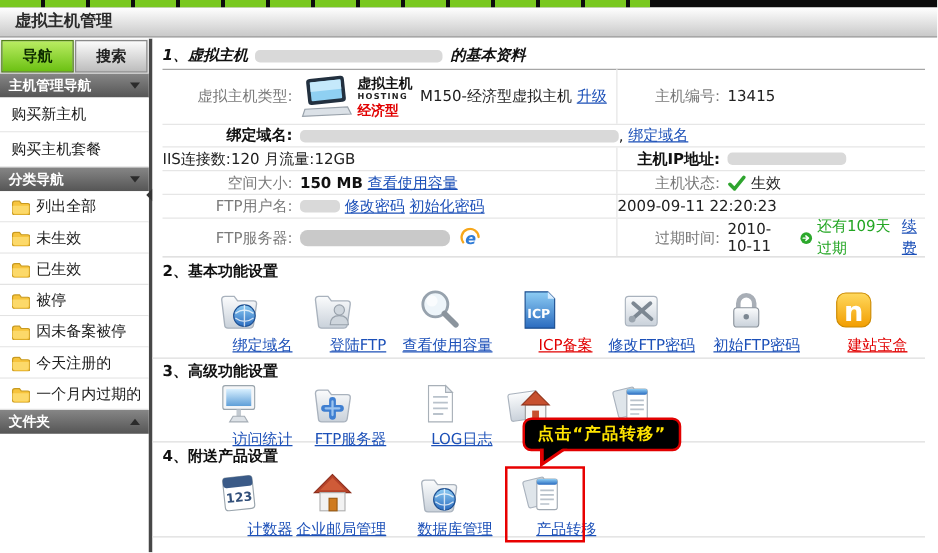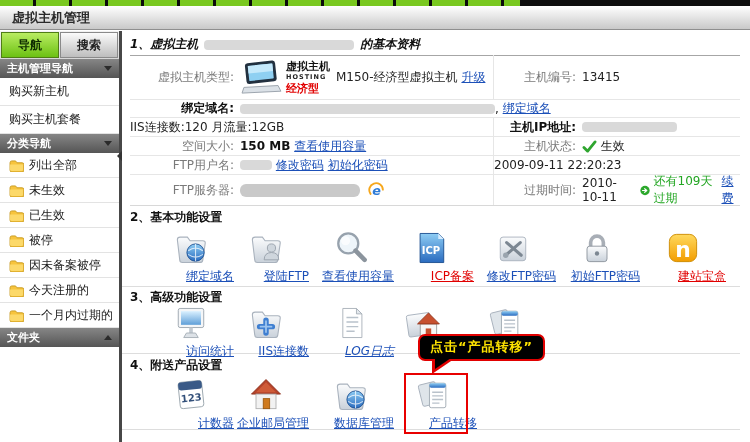--- a/index.html
+++ b/index.html
@@ -320,22 +320,22 @@
         <div class="fn-item" style="left: 26px;"><span class="fn-icon"><svg width="44" height="40" viewBox="0 0 44 44">
               <rect x="8" y="6" width="28" height="21" rx="2" fill="#f4f6f8" stroke="#9aa5ad"></rect>
               <rect x="11" y="9" width="22" height="15" fill="url(#gScr)"></rect>
               <rect x="20" y="27" width="4" height="6" fill="#c3cad1"></rect>
               <path d="M17 33 h10 l3 5 h-16 z" fill="#dde2e7" stroke="#a5adb5"></path>
             </svg></span><a class="fn-label lnk">访问统计</a></div>
         <div class="fn-item" style="left: 101px;"><span class="fn-icon"><svg width="44" height="40" viewBox="0 0 44 44">
               <path d="M7 13 q0-3 3-3 l8 0 3 4 14 0 q3 0 2.6 3 l-2.6 18 q-.4 3-3.4 3 l-19 0 q-3 0-3-3 z" fill="url(#gFold)" stroke="#a9b2bd" stroke-width="1.2"></path>
               <path d="M22 19 v14 M15 26 h14" stroke="#3f7fd1" stroke-width="6" stroke-linecap="round"></path>
               <path d="M22 20 v12 M16 26 h12" stroke="#9cc4ef" stroke-width="2" stroke-linecap="round"></path>
-            </svg></span><a class="fn-label lnk">IIS连接数</a></div>
-        <div class="fn-item" style="left: 186px; font-style: italic;"><span class="fn-icon"><svg width="44" height="40" viewBox="0 0 44 44">
+            </svg></span><a class="fn-label lnk">FTP服务器</a></div>
+        <div class="fn-item" style="left: 186px;"><span class="fn-icon"><svg width="44" height="40" viewBox="0 0 44 44">
               <path d="M13 6 h15 l6 6 v26 h-21 z" fill="#ffffff" stroke="#a8b0b8"></path>
               <path d="M28 6 l6 6 h-6 z" fill="#e4e9ee" stroke="#a8b0b8"></path>
               <path d="M17 16 h13 M17 21 h13 M17 26 h13 M17 31 h9" stroke="#b9c2cb" stroke-width="1.6"></path>
             </svg></span><a class="fn-label lnk">LOG日志</a></div>
         <div class="fn-item" style="left: 258px;"><span class="fn-icon"><svg width="44" height="40" viewBox="0 0 44 44">
               <rect x="5" y="12" width="26" height="24" rx="2" transform="rotate(-8 18 24)" fill="url(#gFold)" stroke="#a9b2bd"></rect>
               <path d="M19 23 h18 v13 h-18 z" fill="#f6f6f6" stroke="#9a9a9a"></path>
               <path d="M28 11 L16 23 h24 z" fill="#c7502f" stroke="#93351c"></path>
               <rect x="25" y="28" width="6" height="8" fill="#c7502f"></rect>
             </svg></span><a class="fn-label lnk">设置</a></div>

